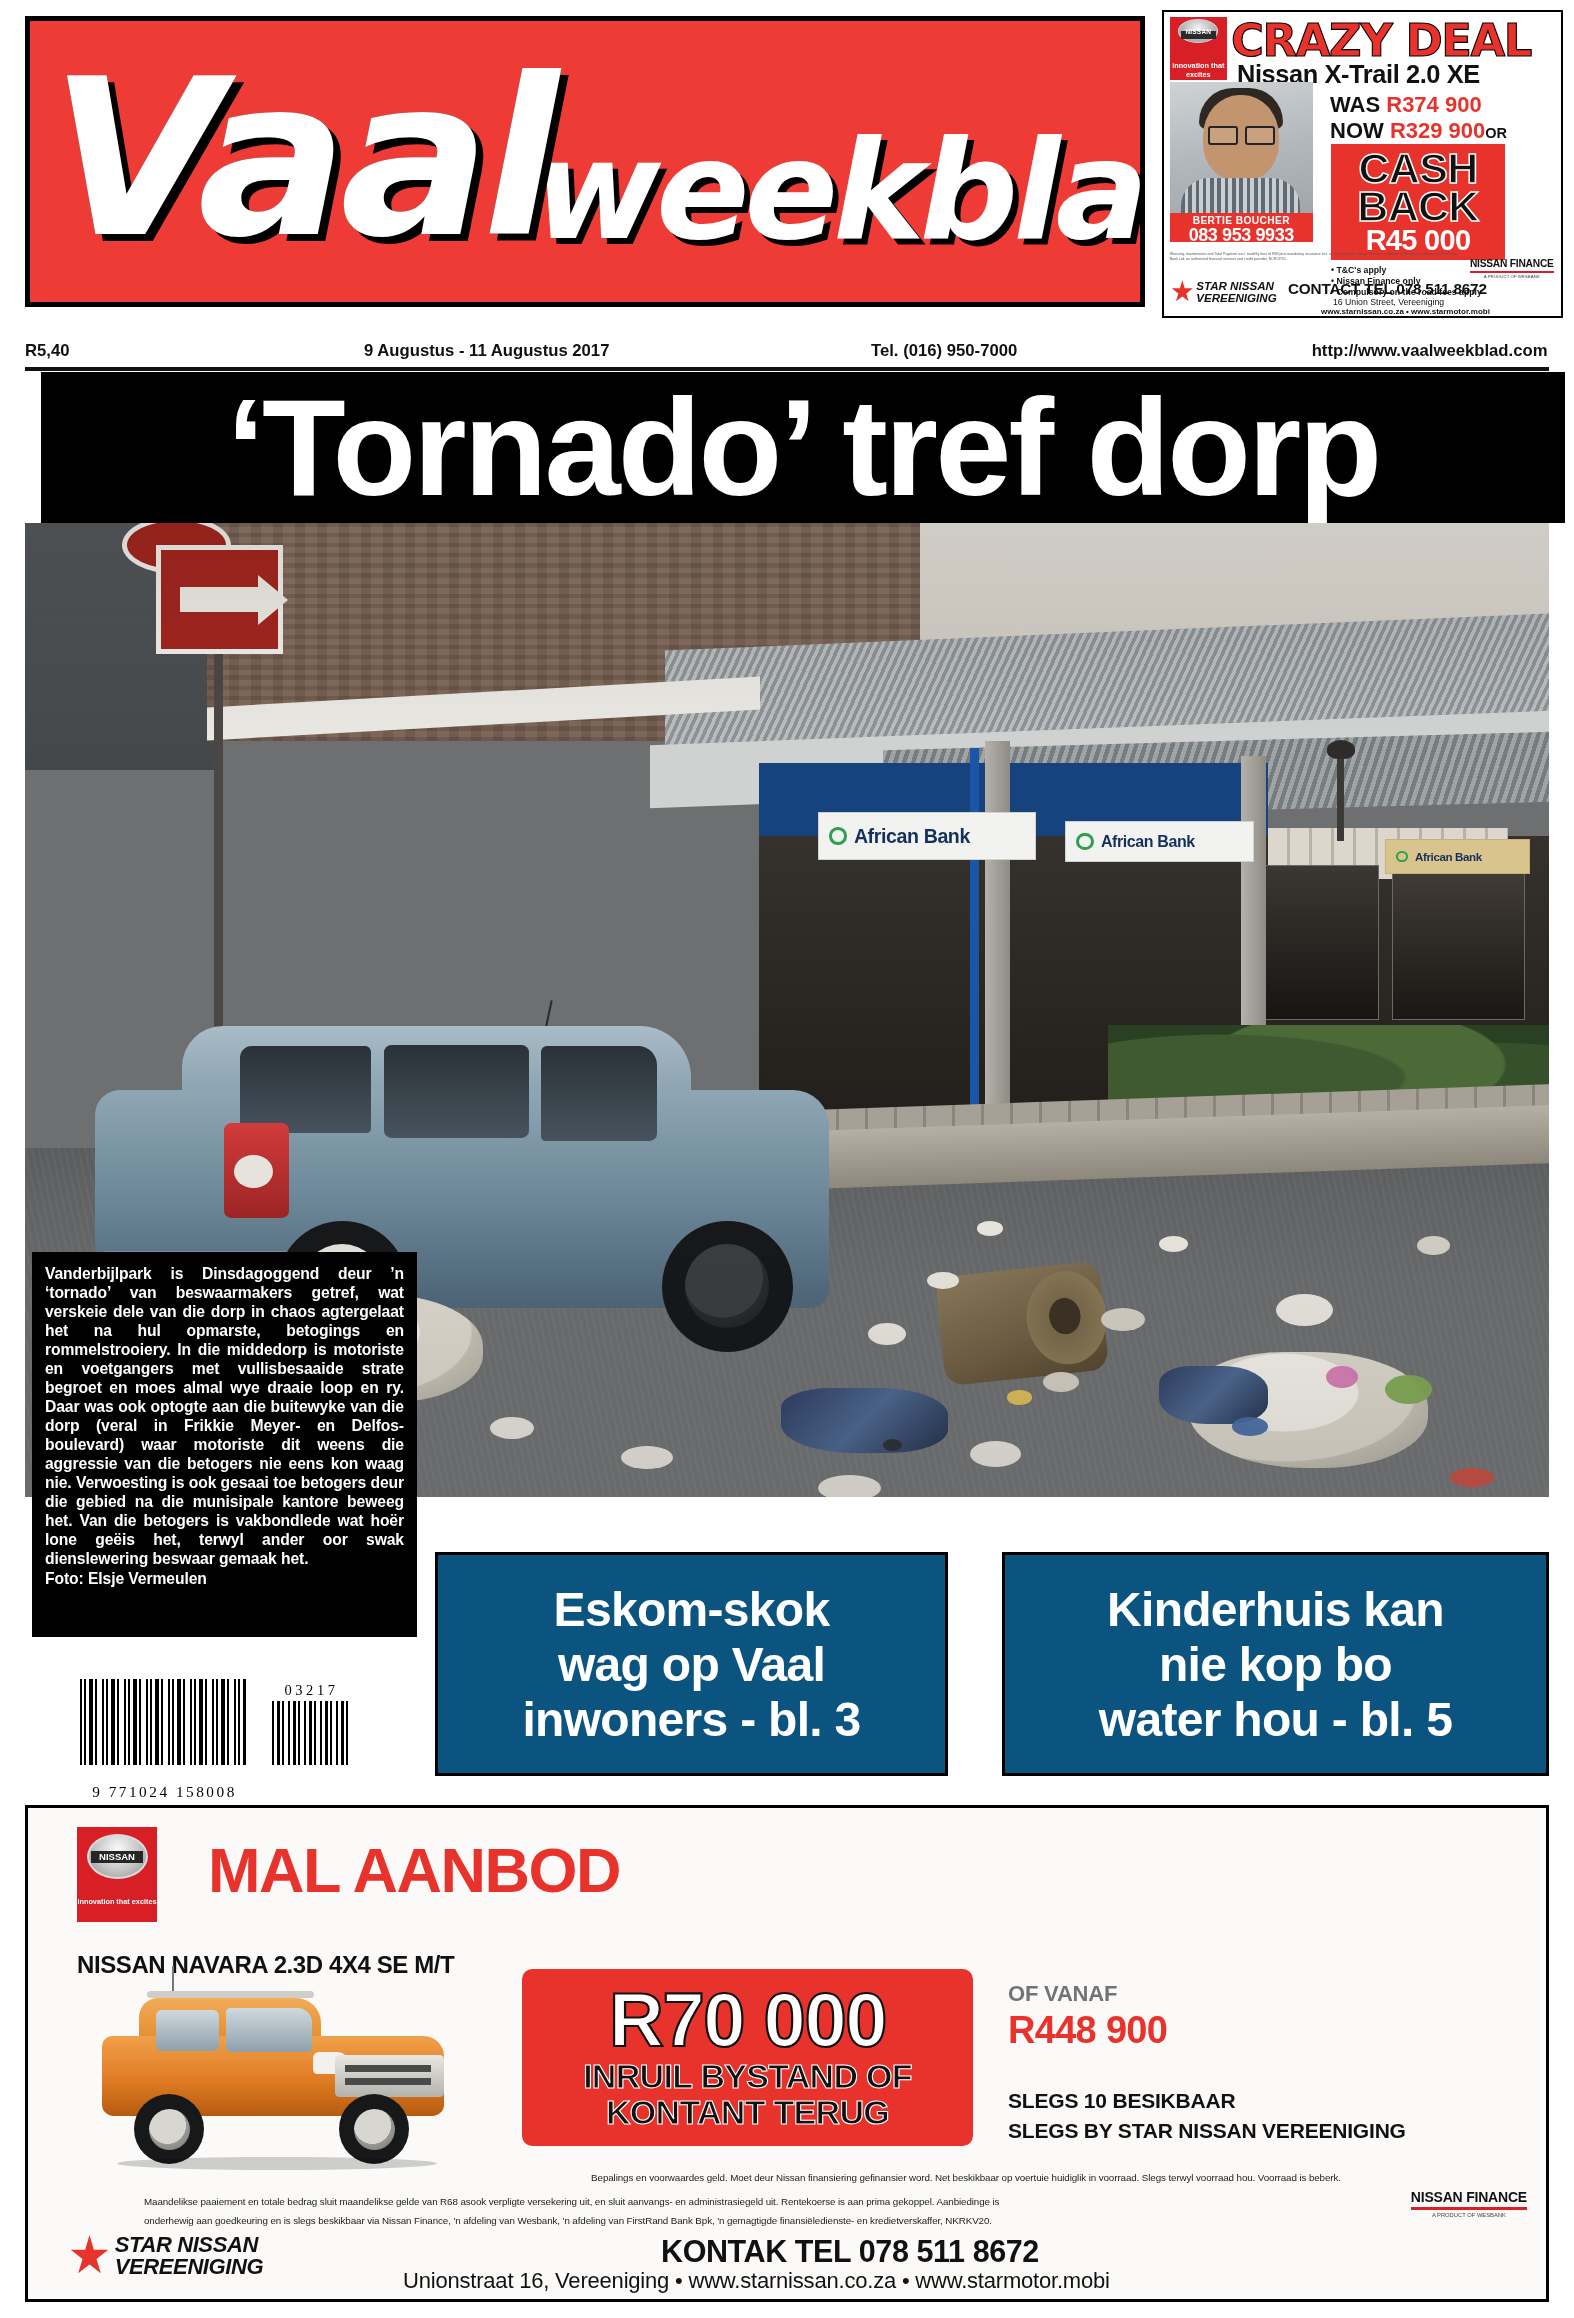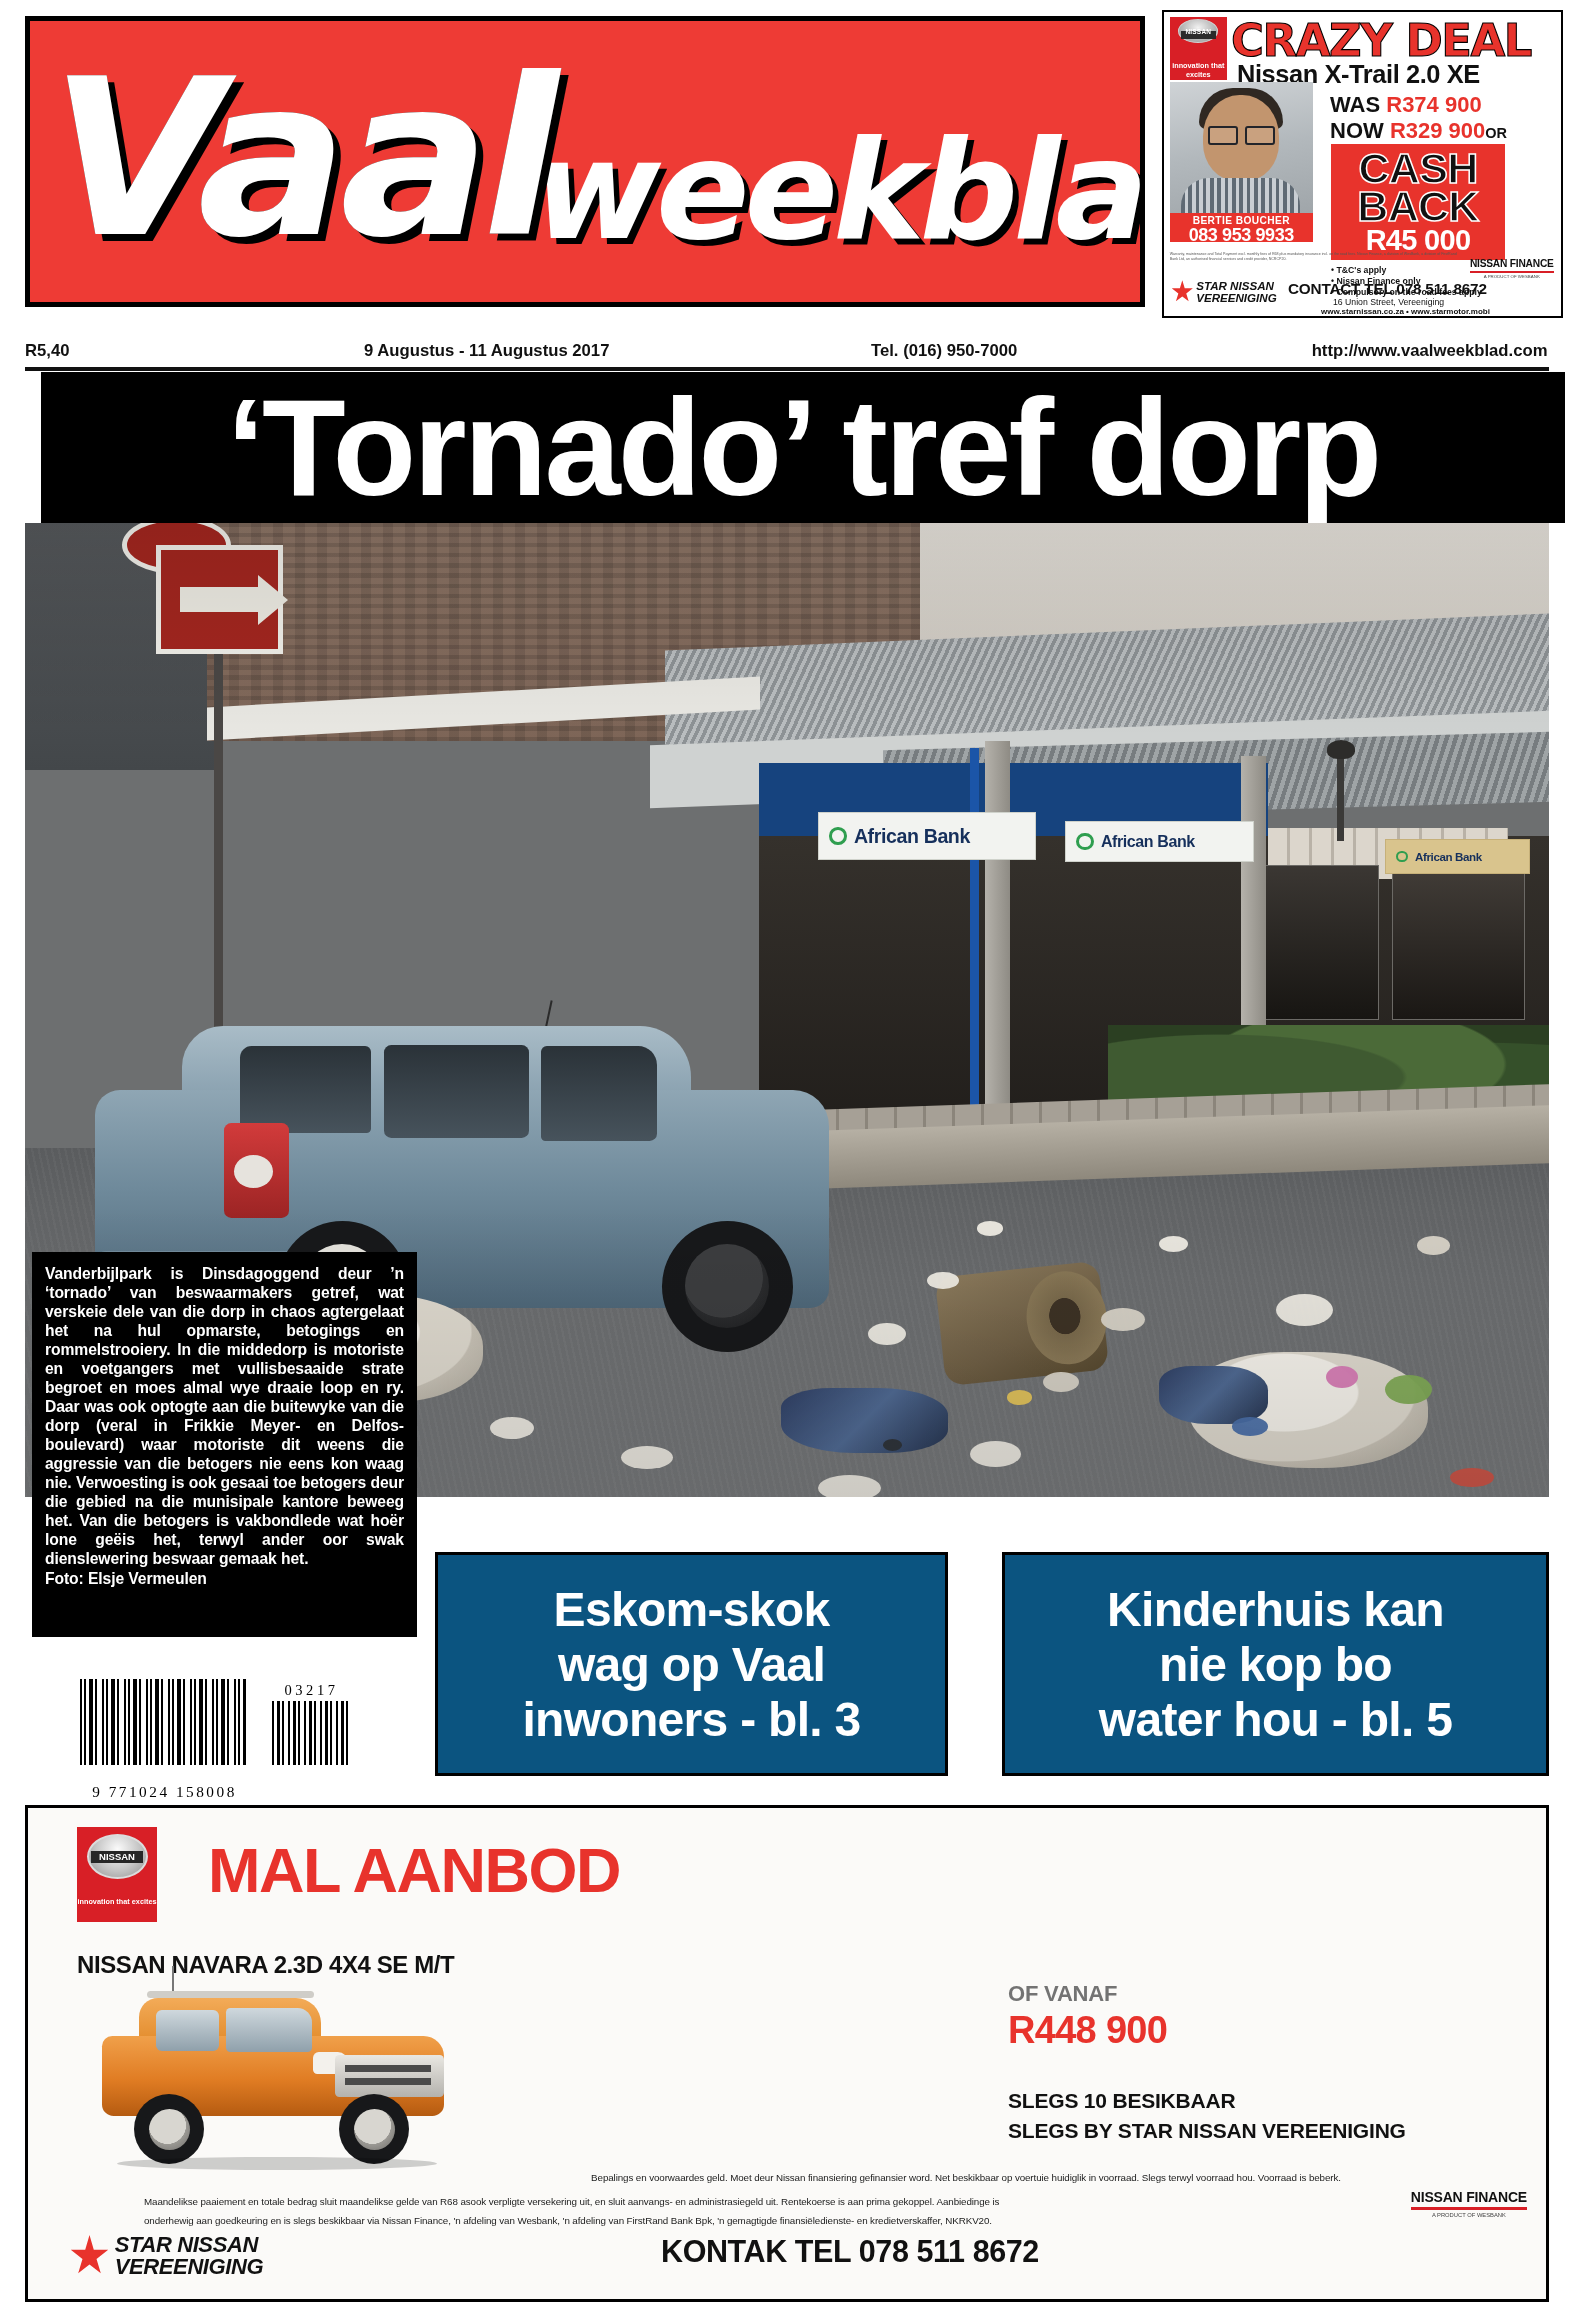--- a/index.html
+++ b/index.html
@@ -413,20 +413,25 @@
       <div class="tr-body"></div>
       <div class="tr-win tw1"></div>
       <div class="tr-win tw2"></div>
       <div class="tr-lamp"></div>
       <div class="tr-grille"></div>
       <div class="tr-w trw1"></div>
       <div class="tr-w trw2"></div>
       <div class="tr-shadow"></div>
     </div>
 
+    <div class="pricebox">
+      <div class="pb1">R70 000</div>
+      <div class="pb2">INRUIL BYSTAND OF</div>
+      <div class="pb3">KONTANT TERUG</div>
+    </div>
 
     <div class="ofvanaf">OF VANAF</div>
     <div class="bigprice">R448 900</div>
     <div class="slegs1">SLEGS 10 BESIKBAAR</div>
     <div class="slegs2">SLEGS BY STAR NISSAN VEREENIGING</div>
 
     <div class="fine1">Bepalings en voorwaardes geld. Moet deur Nissan finansiering gefinansier word. Net beskikbaar op voertuie huidiglik in voorraad. Slegs terwyl voorraad hou. Voorraad is beberk.</div>
     <div class="fine2">Maandelikse paaiement en totale bedrag sluit maandelikse gelde van R68 asook verpligte versekering uit, en sluit aanvangs- en administrasiegeld uit. Rentekoerse is aan prima gekoppel. Aanbiedinge is</div>
     <div class="fine3">onderhewig aan goedkeuring en is slegs beskikbaar via Nissan Finance, 'n afdeling van Wesbank, 'n afdeling van FirstRand Bank Bpk, 'n gemagtigde finansiëledienste- en kredietverskaffer, NKRKV20.</div>
 
@@ -437,16 +442,17 @@
     </div>
 
     <div class="ba-star">
       <div class="ba-star-shape"></div>
       <div class="ba-star-txt">
         <div>STAR NISSAN</div>
         <div>VEREENIGING</div>
       </div>
     </div>
     <div class="ba-contact">KONTAK TEL 078 511 8672</div>
+    <div class="ba-addr">Unionstraat 16, Vereeniging  •  www.starnissan.co.za  •  www.starmotor.mobi</div>
   </div>
 
 </div>
 
 
 </body></html>

